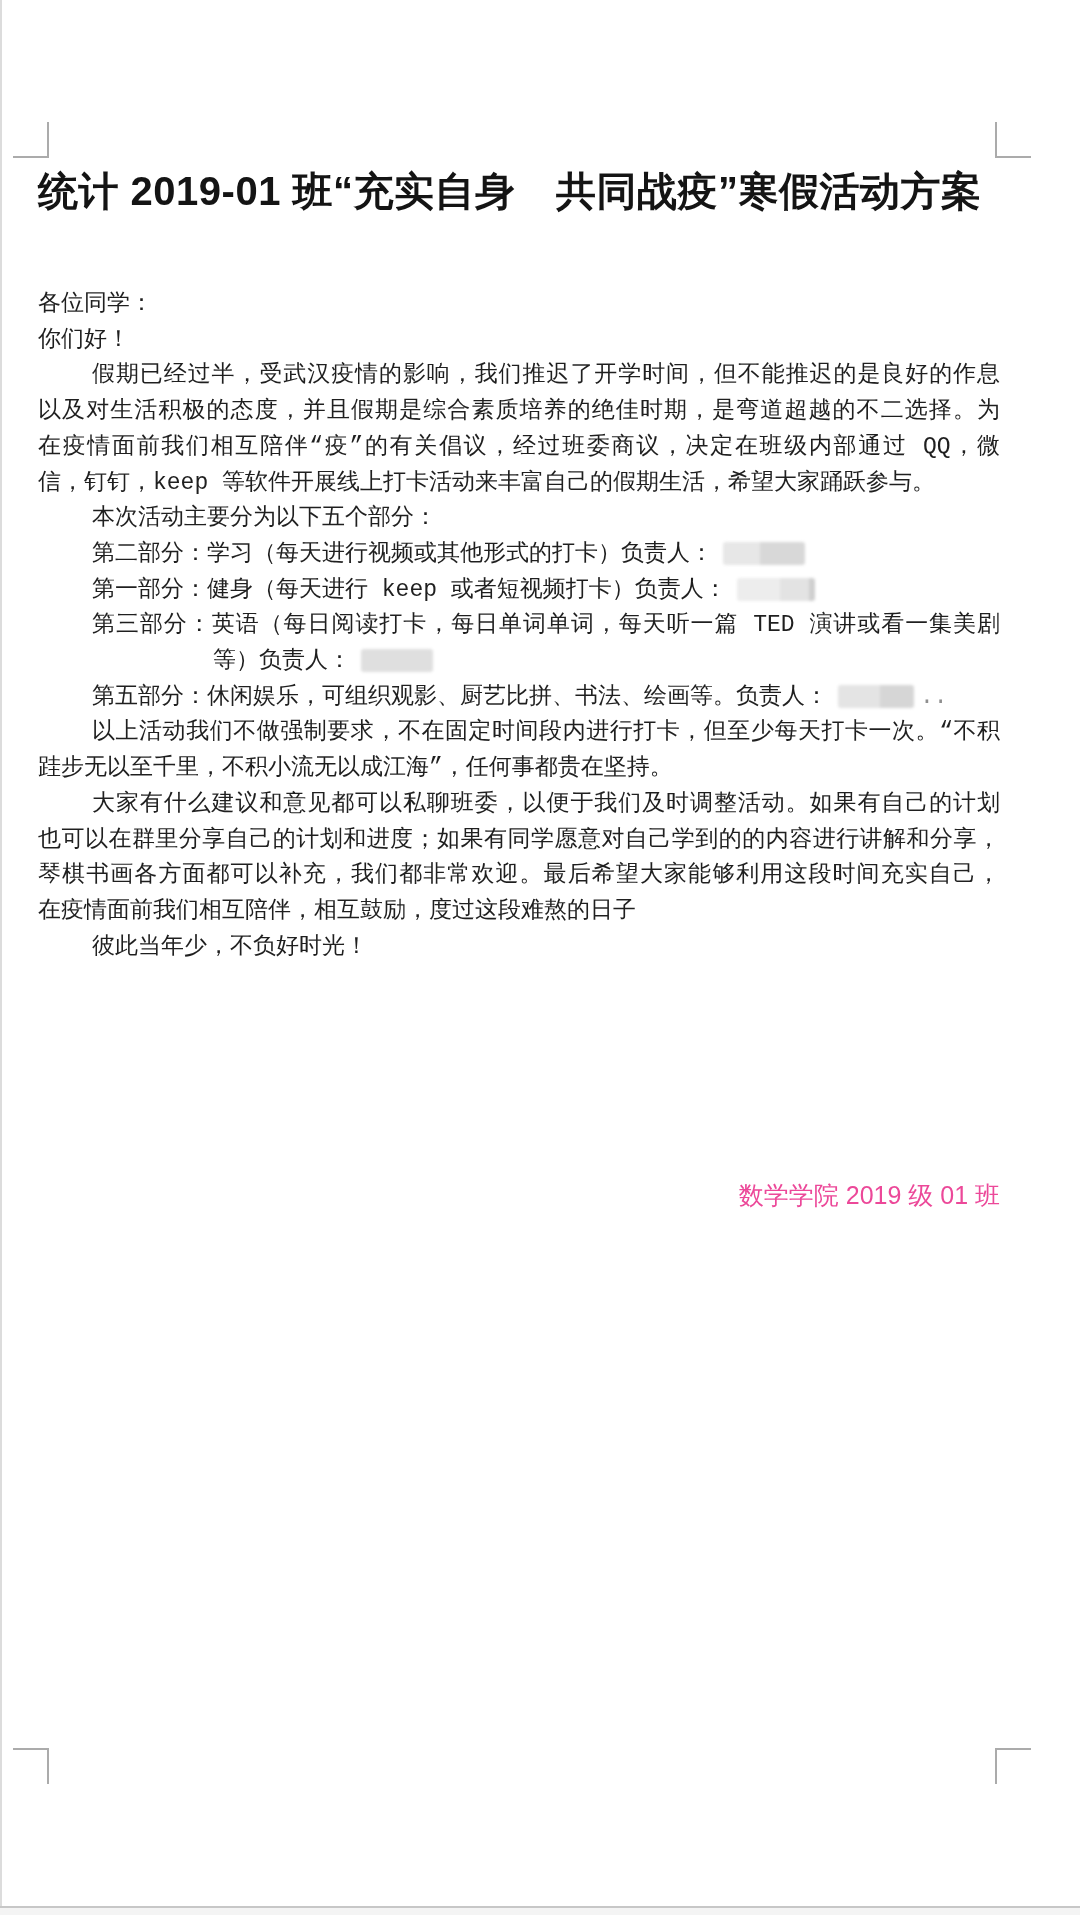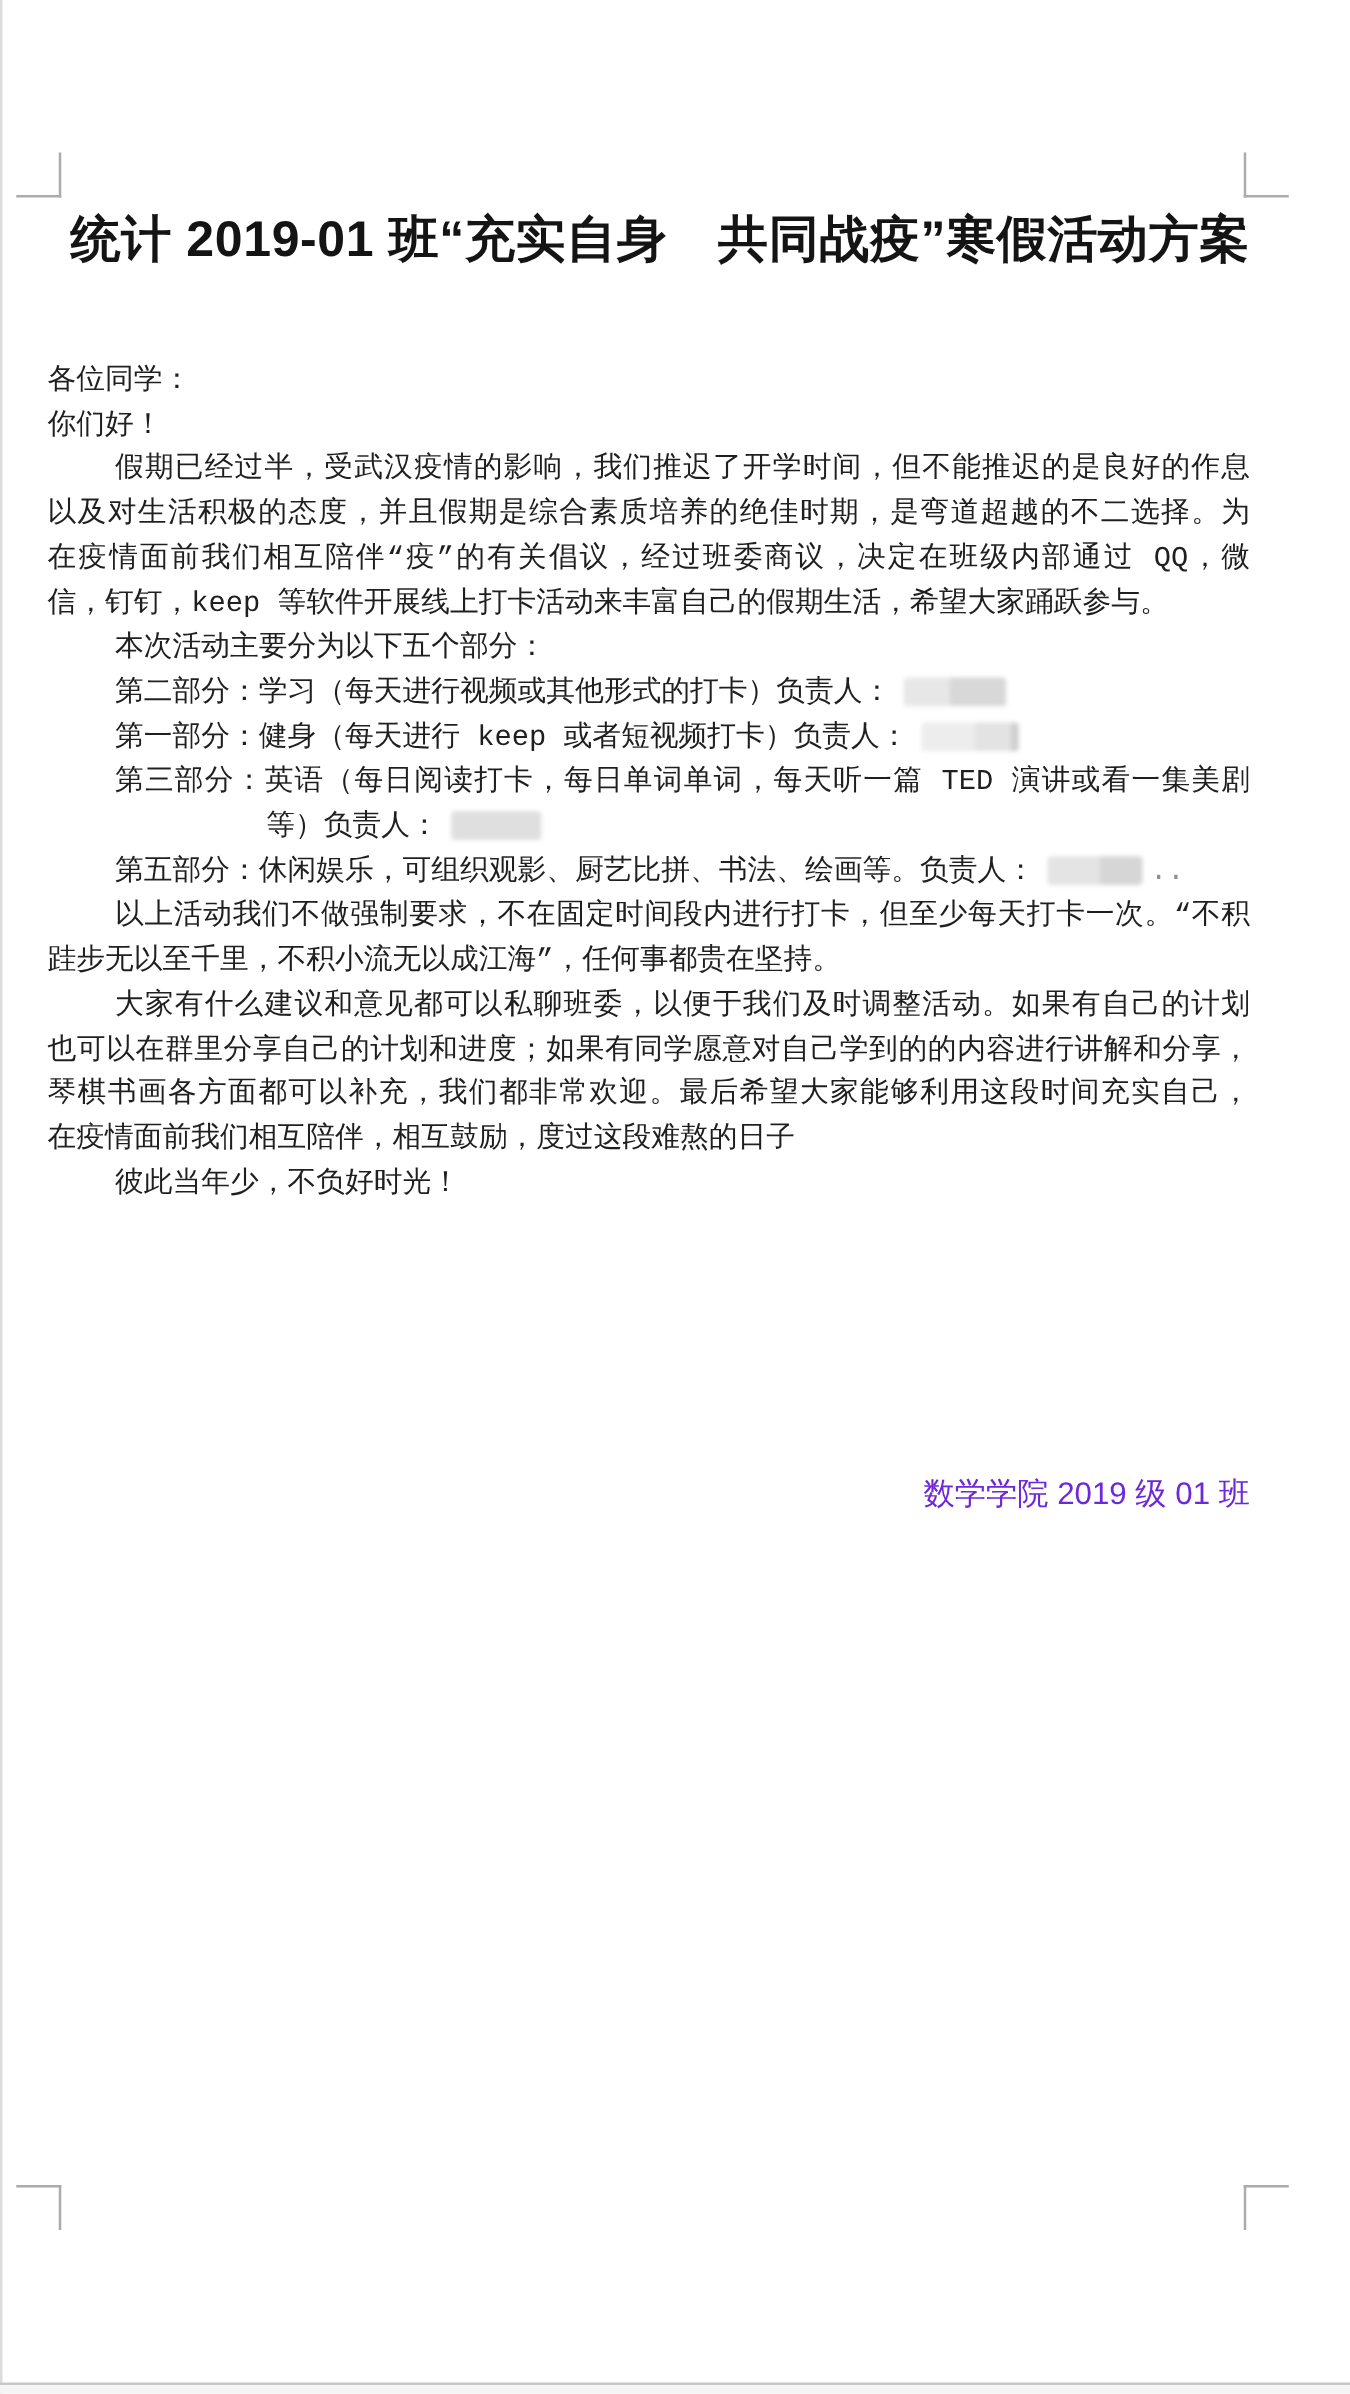--- a/index.html
+++ b/index.html
@@ -18,21 +18,21 @@
 
   
   .mark { position:absolute; width:34px; height:34px; }
   .mark-tl { left:13px;  top:122px;  border-right:2px solid #ababab; border-bottom:2px solid #ababab; }
   .mark-tr { left:995px; top:122px;  border-left:2px  solid #ababab; border-bottom:2px solid #ababab; }
   .mark-bl { left:13px;  top:1748px; border-right:2px solid #ababab; border-top:2px    solid #ababab; }
   .mark-br { left:995px; top:1748px; border-left:2px  solid #ababab; border-top:2px    solid #ababab; }
 
   .title {
     position:absolute; left:38px; top:164px; width:962px;
-    text-align:right;
+    text-align:left;
     font-size:40px; font-weight:bold; color:#141414;
     letter-spacing:0.5px;
     white-space:nowrap;
   }
 
   .doc {
     position:absolute; left:38px; top:287px; width:962px;
     font-size:23px; line-height:35.7px;
     color:#1f1f1f;
   }
@@ -49,21 +49,21 @@
   .p1 { width:78px; background:linear-gradient(90deg,#ededed 55%,#e3e3e3 55%,#e3e3e3 92%,#cfcfcf 92%); }
   .p2 { width:82px; background:linear-gradient(90deg,#e7e7e7 45%,#d8d8d8 45%); }
   .p3 { width:72px; background:#dfdfdf; }
   .p4 { width:76px; background:linear-gradient(90deg,#ead9d9 50%,#e0caca 50%); }
   .p5 { width:76px; background:linear-gradient(90deg,#e4e4e4 55%,#d6d6d6 55%); }
   .suffix { color:#8f8f8f; margin-left:6px; }
 
   .sig {
     position:absolute; left:38px; top:1176px; width:962px;
     text-align:right;
-    font-size:25px; line-height:38px; color:#6d28d9;
+    font-size:25px; line-height:38px; color:#ec4899;
   }
 </style>
 </head>
 <body>
 
 <div class="edge-left"></div>
 <div class="edge-bottom"></div>
 <div class="below-page"></div>
 
 <div class="mark mark-tl"></div>

